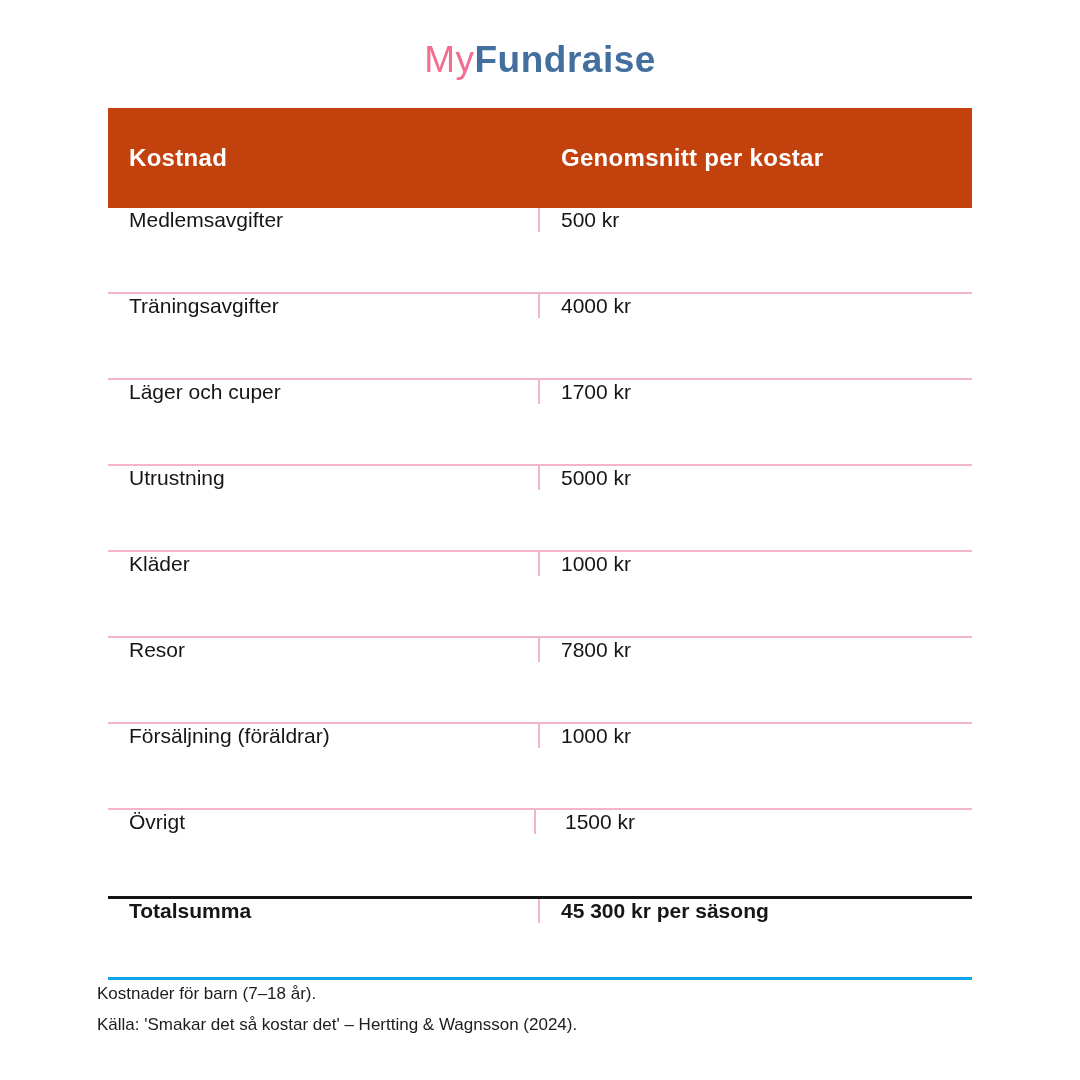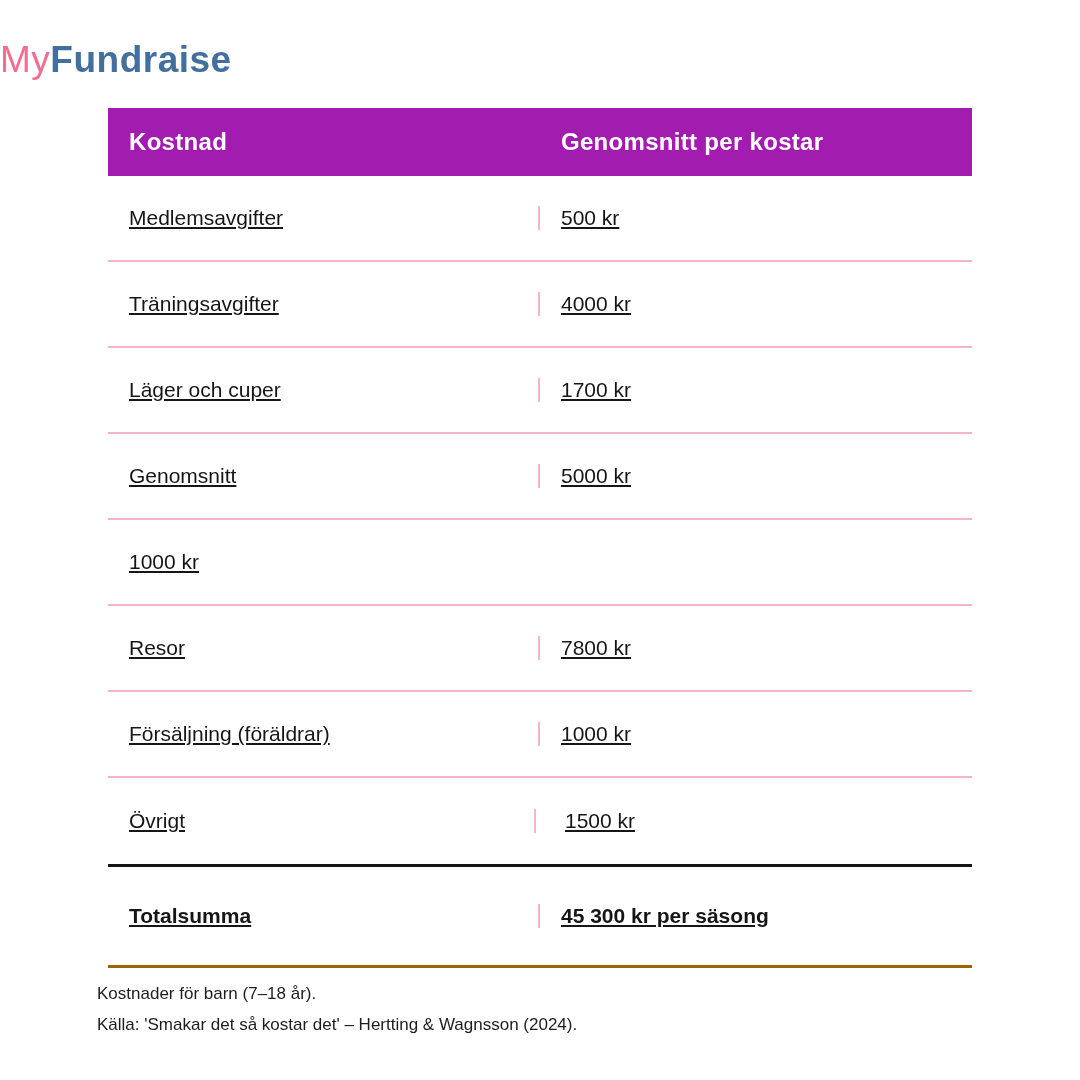--- a/index.html
+++ b/index.html
@@ -11,67 +11,67 @@
     font-family: "Liberation Sans", sans-serif;
     overflow: hidden;
   }
 
   
   .logo {
     position: absolute;
     top: 38px;
     left: 0;
     width: 100%;
+    text-align: center;
     font-size: 37px;
     letter-spacing: 0.5px;
     line-height: 44px;
   }
   .logo-my { color: #F26D90; font-weight: 400; }
   .logo-fundraise { color: #426F9E; font-weight: 700; }
 
   
   .table {
     position: absolute;
     left: 108px;
     top: 108px;
     width: 864px;
   }
   .thead {
     display: flex;
-    height: 68px;
-    background: #a21caf;
+    height: 100px;
+    background: #c2410c;
     color: #ffffff;
     font-weight: 700;
     font-size: 24px;
     letter-spacing: 0.3px;
   }
   .th, .td {
     width: 50%;
     box-sizing: border-box;
     padding-left: 21px;
     display: flex;
     align-items: center;
   }
   .trow {
     display: flex;
     height: 86px;
-    align-items: center;
+    align-items: flex-start;
     font-size: 21px;
     color: #161616;
     border-bottom: 2px solid #F3B5CD;
     box-sizing: border-box;
-    text-decoration: underline;
   }
   .trow .td.left { border-right: 2px solid #F3B5CD; }
   .tbody .trow:last-child { border-bottom: none; gap: 8px; }
   .trow.total {
     border-top: 3px solid #141414;
-    border-bottom: 3px solid #a16207;
+    border-bottom: 3px solid #0ea5e9;
     font-weight: 700;
-    height: 104px;
+    height: 84px;
   }
 
   
   .notes {
     position: absolute;
     left: 97px;
     top: 978px;
     font-size: 17px;
     color: #1d1d1d;
     line-height: 31px;
@@ -97,24 +97,25 @@
         </div>
         <div class="trow">
           <div class="td left">Träningsavgifter</div>
           <div class="td right">4000 kr</div>
         </div>
         <div class="trow">
           <div class="td left">Läger och cuper</div>
           <div class="td right">1700 kr</div>
         </div>
         <div class="trow">
-          <div class="td left">Genomsnitt</div>
+          <div class="td left">Utrustning</div>
           <div class="td right">5000 kr</div>
         </div>
         <div class="trow">
+          <div class="td left">Kläder</div>
           <div class="td right">1000 kr</div>
         </div>
         <div class="trow">
           <div class="td left">Resor</div>
           <div class="td right">7800 kr</div>
         </div>
         <div class="trow">
           <div class="td left">Försäljning (föräldrar)</div>
           <div class="td right">1000 kr</div>
         </div>

